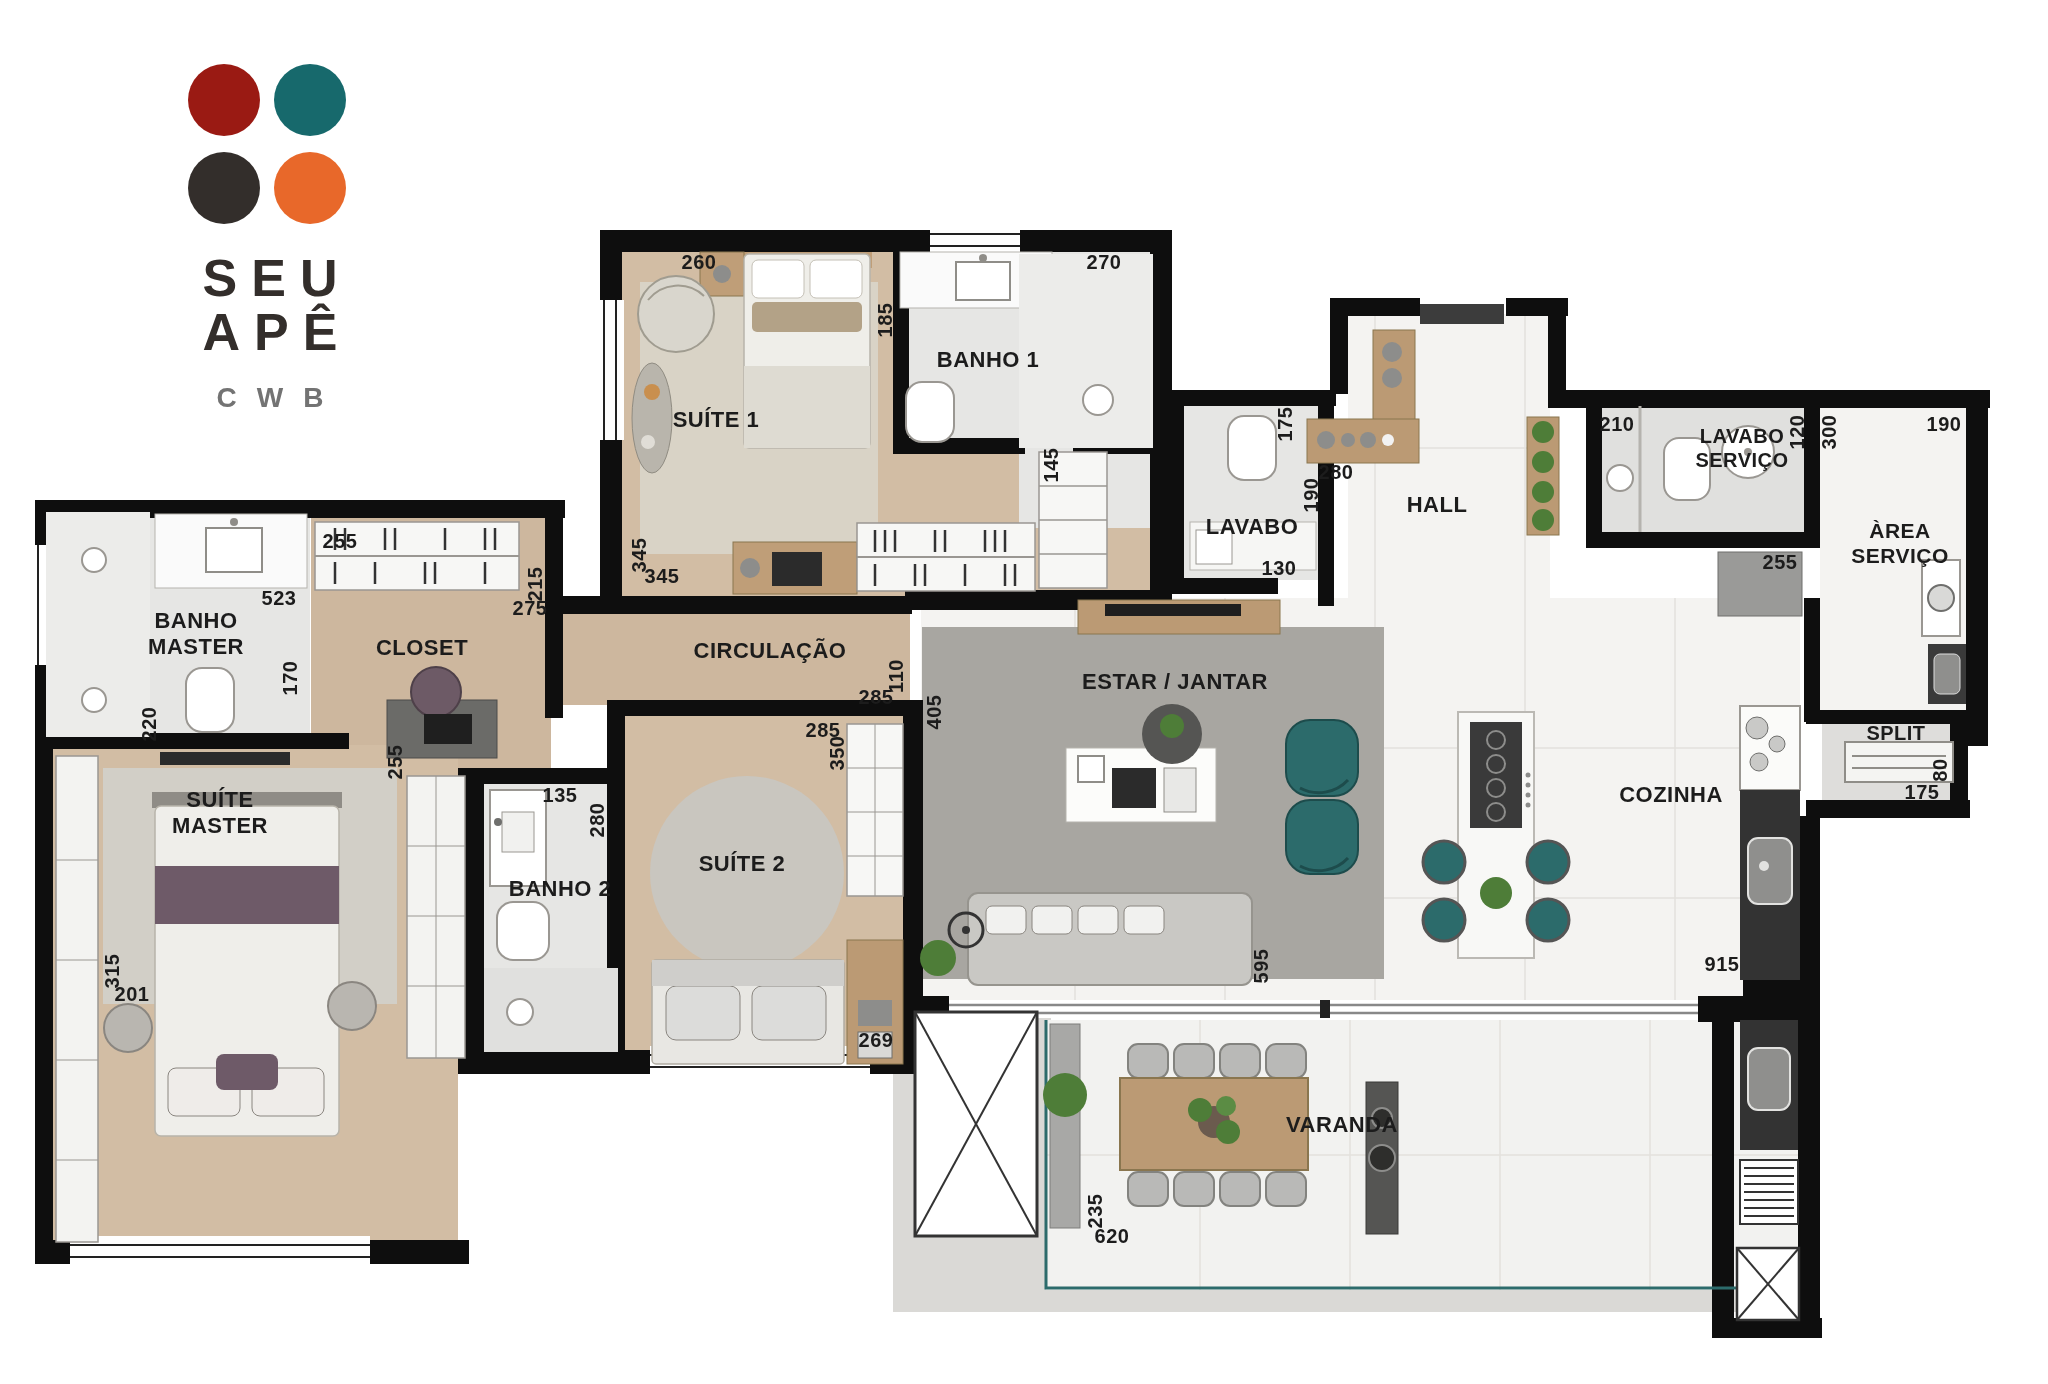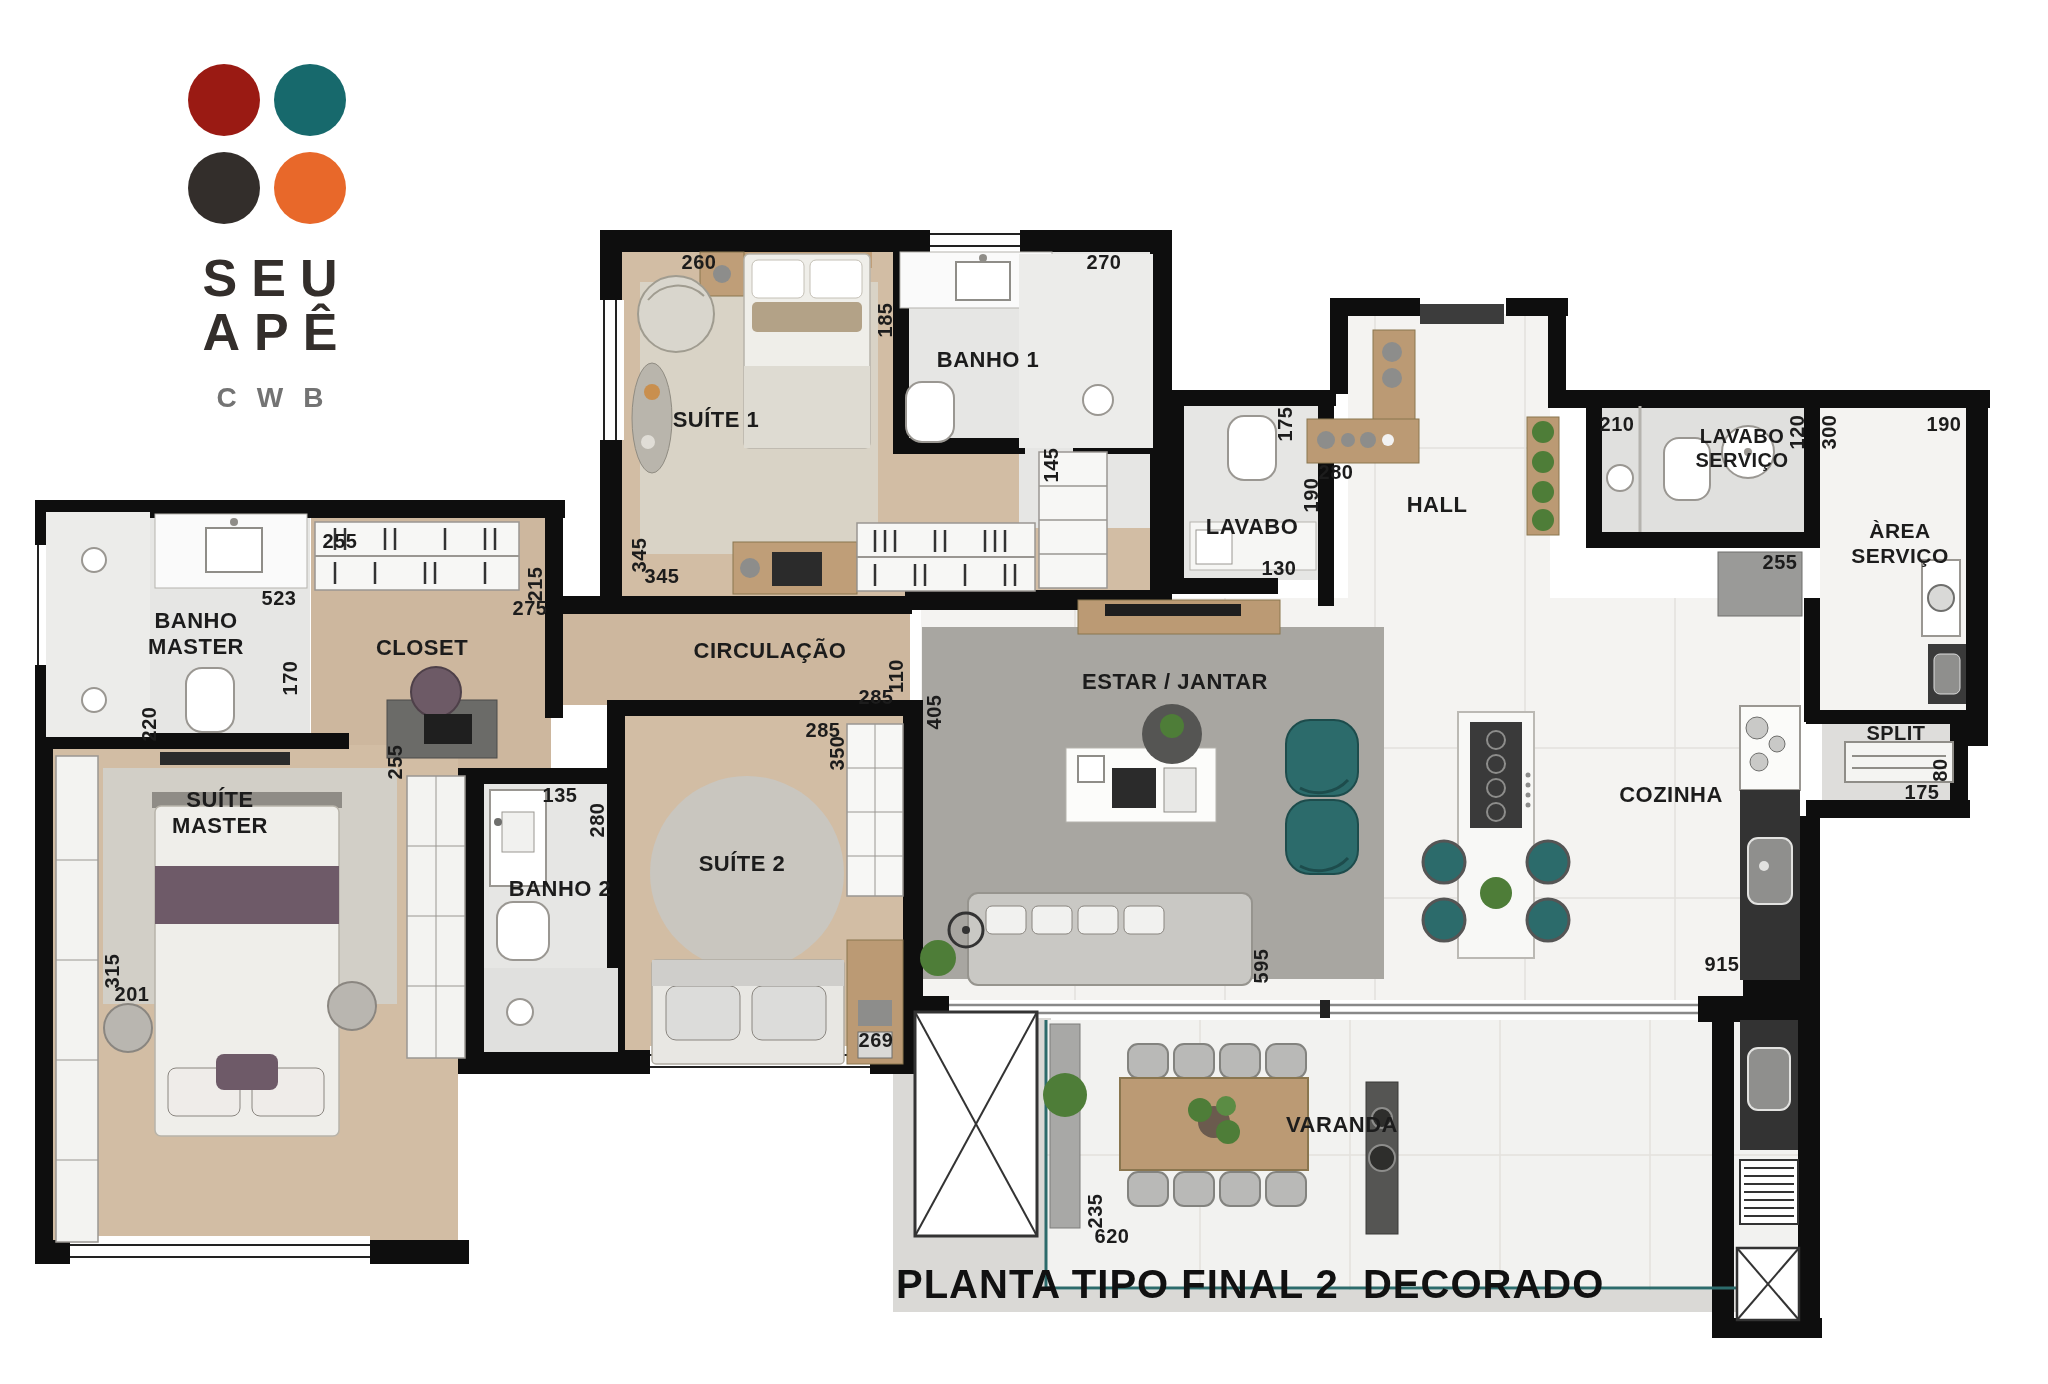--- a/index.html
+++ b/index.html
@@ -487,15 +487,14 @@
 <div class="lbl dim v" style="left:112px;top:971px">315</div>
 <div class="lbl dim" style="left:132px;top:994px">201</div>
 <div class="lbl dim v" style="left:934px;top:712px">405</div>
 <div class="lbl dim v" style="left:1261px;top:966px">595</div>
 <div class="lbl dim" style="left:1722px;top:964px">915</div>
 <div class="lbl dim v" style="left:1940px;top:770px">80</div>
 <div class="lbl dim" style="left:1922px;top:792px">175</div>
 <div class="lbl dim v" style="left:1095px;top:1211px">235</div>
 <div class="lbl dim" style="left:1112px;top:1236px">620</div>
 
-<div class="title">PLANTA TIPO FINAL 2  DECORADO</div>
 
 </div>
 
 </body></html>

